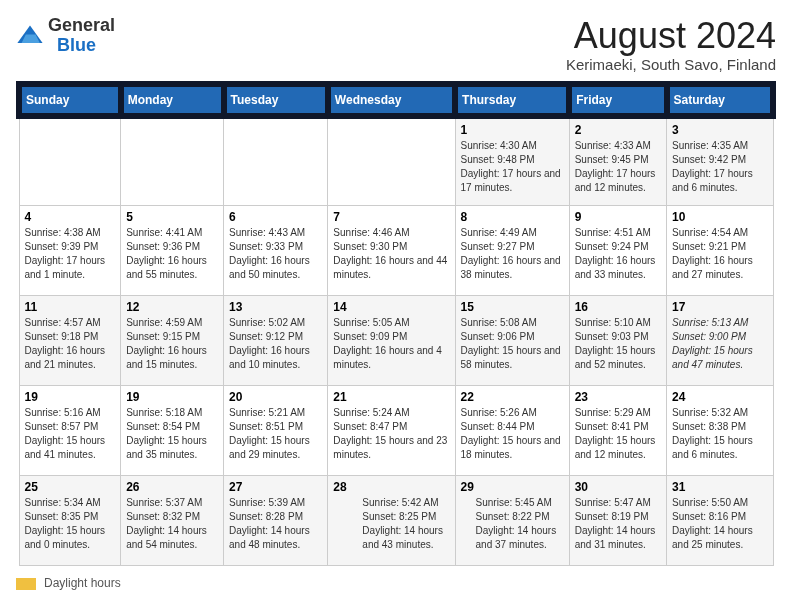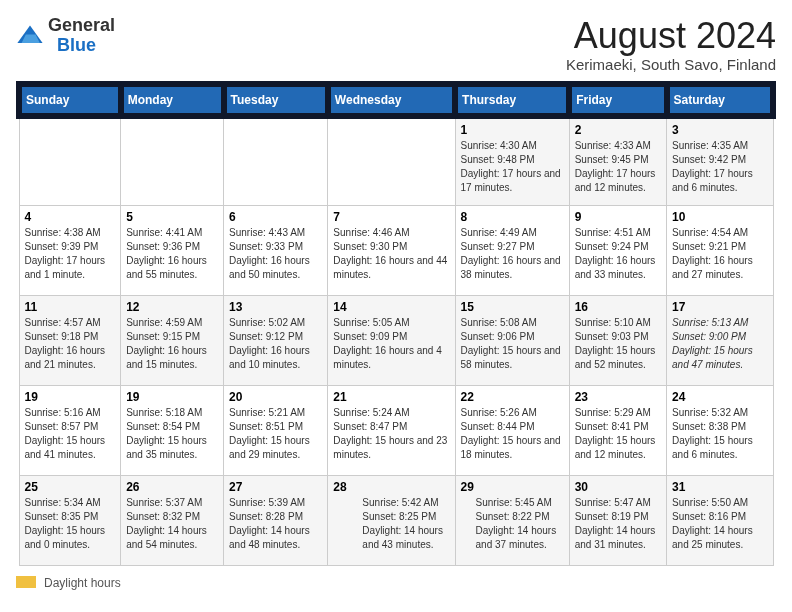--- a/index.html
+++ b/index.html
@@ -94,21 +94,21 @@
       line-height: 1.4;
     }
     .empty-cell {
       background: #fff !important;
     }
     .footer {
       margin-top: 10px;
       font-size: 12px;
       color: #555;
       display: flex;
-      align-items: flex-start;
+      align-items: flex-end;
       gap: 8px;
     }
     .daylight-bar {
       display: inline-block;
       width: 20px;
       height: 12px;
       background: #f0c040;
       vertical-align: middle;
     }
   </style>

